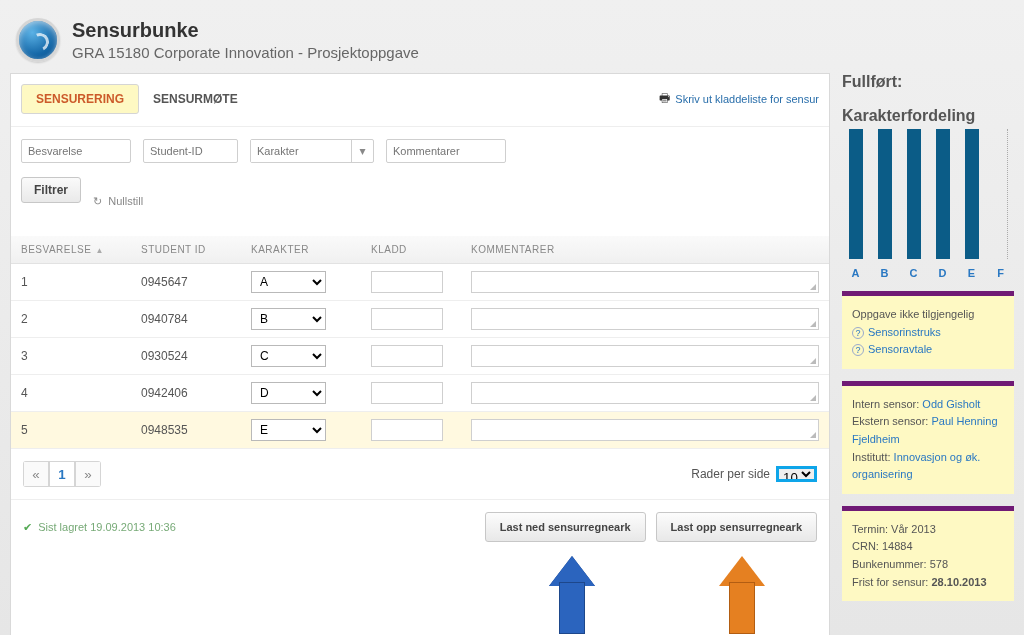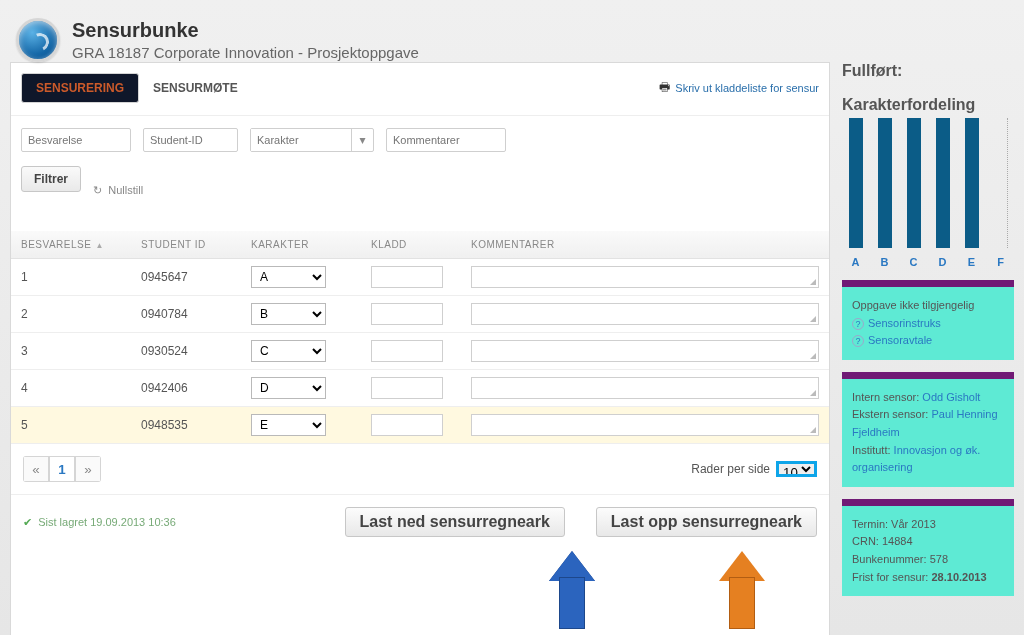--- a/index.html
+++ b/index.html
@@ -8,21 +8,21 @@
   font-size: 12px;
   background: linear-gradient(#f0f0f0, #e6e6e6);
   color: #444;
   width: 1024px;
   height: 635px;
   overflow: hidden;
 }
 .header {
   display: flex;
   align-items: center;
-  padding: 18px 16px 0 16px;
+  padding: 18px 16px 11px 16px;
 }
 .logo {
   width: 44px; height: 44px;
   border-radius: 50%;
   background: radial-gradient(circle at 35% 30%, #5bb2e6, #0a5c9e 70%);
   border: 3px solid #d6d6d6;
   box-shadow: inset 0 2px 6px rgba(255,255,255,.6), 0 1px 2px rgba(0,0,0,.15);
   margin-right: 12px;
   position: relative;
 }
@@ -59,21 +59,21 @@
 }
 .tab {
   padding: 7px 14px;
   font-size: 12px;
   font-weight: bold;
   color: #555;
   cursor: pointer;
 }
 .tab.active {
   color: #cc5a2a;
-  background: #0f172a;
+  background: #fef9c3;
   border: 1px solid #d5d5d5;
   border-radius: 3px;
 }
 .print-link {
   margin-left: auto;
   color: #2a6fab;
   font-size: 11px;
   display: flex;
   align-items: center;
   gap: 5px;
@@ -122,21 +122,21 @@
   cursor: pointer;
 }
 .reset-link {
   color:#888; font-size:11px; cursor:pointer;margin-top:24px;
 }
 .reset-link .ic { margin-right:3px; }
 
 table.grid {
   width: 100%;
   border-collapse: collapse;
-  margin-top: 26px;
+  margin-top: 20px;
 }
 table.grid th {
   text-align: left;
   font-size: 10px;
   color:#888;
   font-weight: normal;
   letter-spacing: .5px;
   padding: 8px 10px;
   border-bottom: 1px solid #e2e2e2;
   background: linear-gradient(#fafafa,#f0f0f0);
@@ -217,25 +217,24 @@
   color:#7a7; font-size:11px; display:flex; align-items:center; gap:6px;
 }
 .saved .tick { color:#5a5; }
 .bottom-actions { margin-left:auto; display:flex; gap:10px; }
 .btn-big {
   height: 30px;
   padding: 0 14px;
   background: linear-gradient(#fcfcfc,#e8e8e8);
   border: 1px solid #c7c7c7;
   border-radius: 3px;
-  font-size: 16px;
+  font-size: 11px;
   font-weight: bold;
   color:#444;
   cursor: pointer;
-  margin-left: 21px;
 }
 
 .arrows {
   position: relative;
   height: 90px;
 }
 .arrow {
   position:absolute;
   top: 0;
   width: 26px;
@@ -297,23 +296,23 @@
   background:#0b5c87;
 }
 .dist .bar.empty {
   background:transparent;
   border-right:1px dotted #aaa;
 }
 .dist .lbl {
   font-size:11px; color:#2a78c2; font-weight:bold; margin-top:4px;
 }
 .side-box {
-  background:#5eead4;
+  background:#fef9c3;
   padding: 10px 10px;
-  border-top:7px solid #701a75;
+  border-top:5px solid #701a75;
   font-size:11px;
   color:#555;
   line-height:1.6;
 }
 .side-box a { color:#2a78c2; text-decoration:none; cursor:pointer; }
 .help-ic {
   display:inline-block;
   width:12px;height:12px;
   border:1px solid #9ac;
   border-radius:50%;
@@ -324,21 +323,21 @@
   margin-right:4px;
 }
 </style>
 </head>
 <body>
 
 <div class="header">
   <div class="logo"></div>
   <div>
     <div class="title-line1">Sensurbunke</div>
-    <div class="title-line2">GRA 18187 Corporate Innovation - Prosjektoppgave</div>
+    <div class="title-line2">GRA 15180 Corporate Innovation - Prosjektoppgave</div>
   </div>
 </div>
 
 <div class="main-wrap">
   <div class="left-panel">
 
     <div class="tabs-row">
       <div class="tab active">SENSURERING</div>
       <div class="tab">SENSURMØTE</div>
       <div class="print-link">

